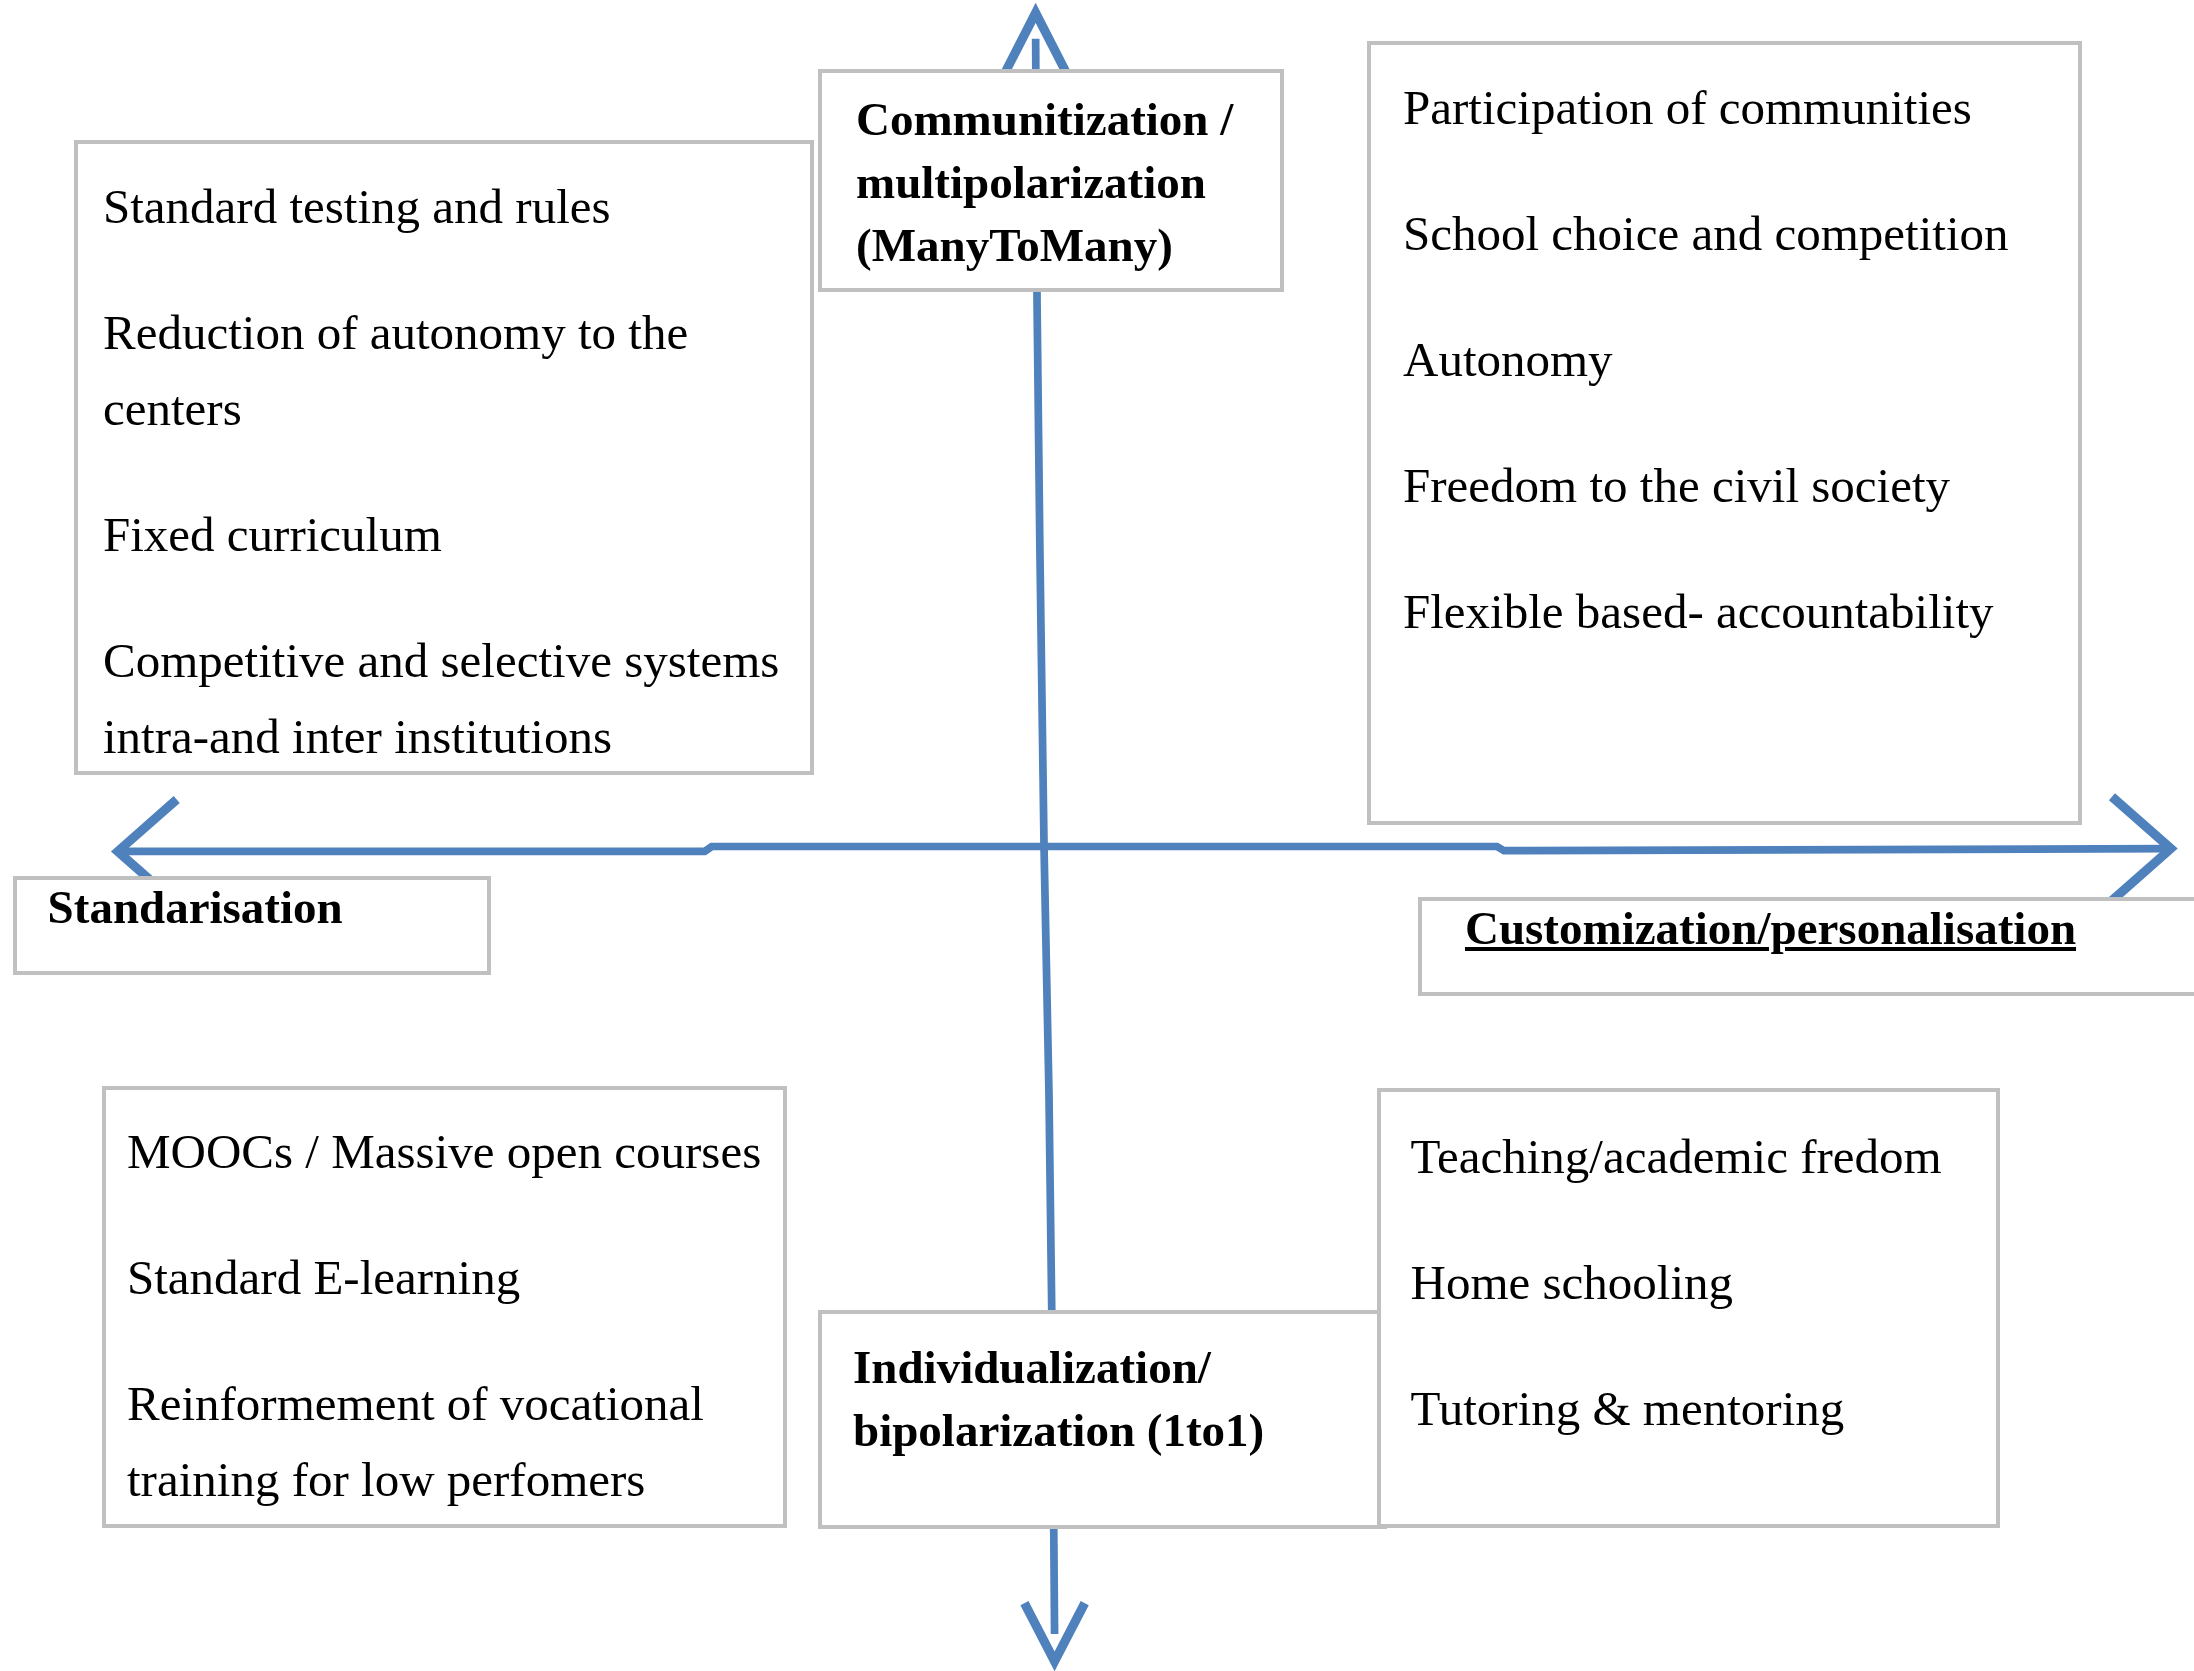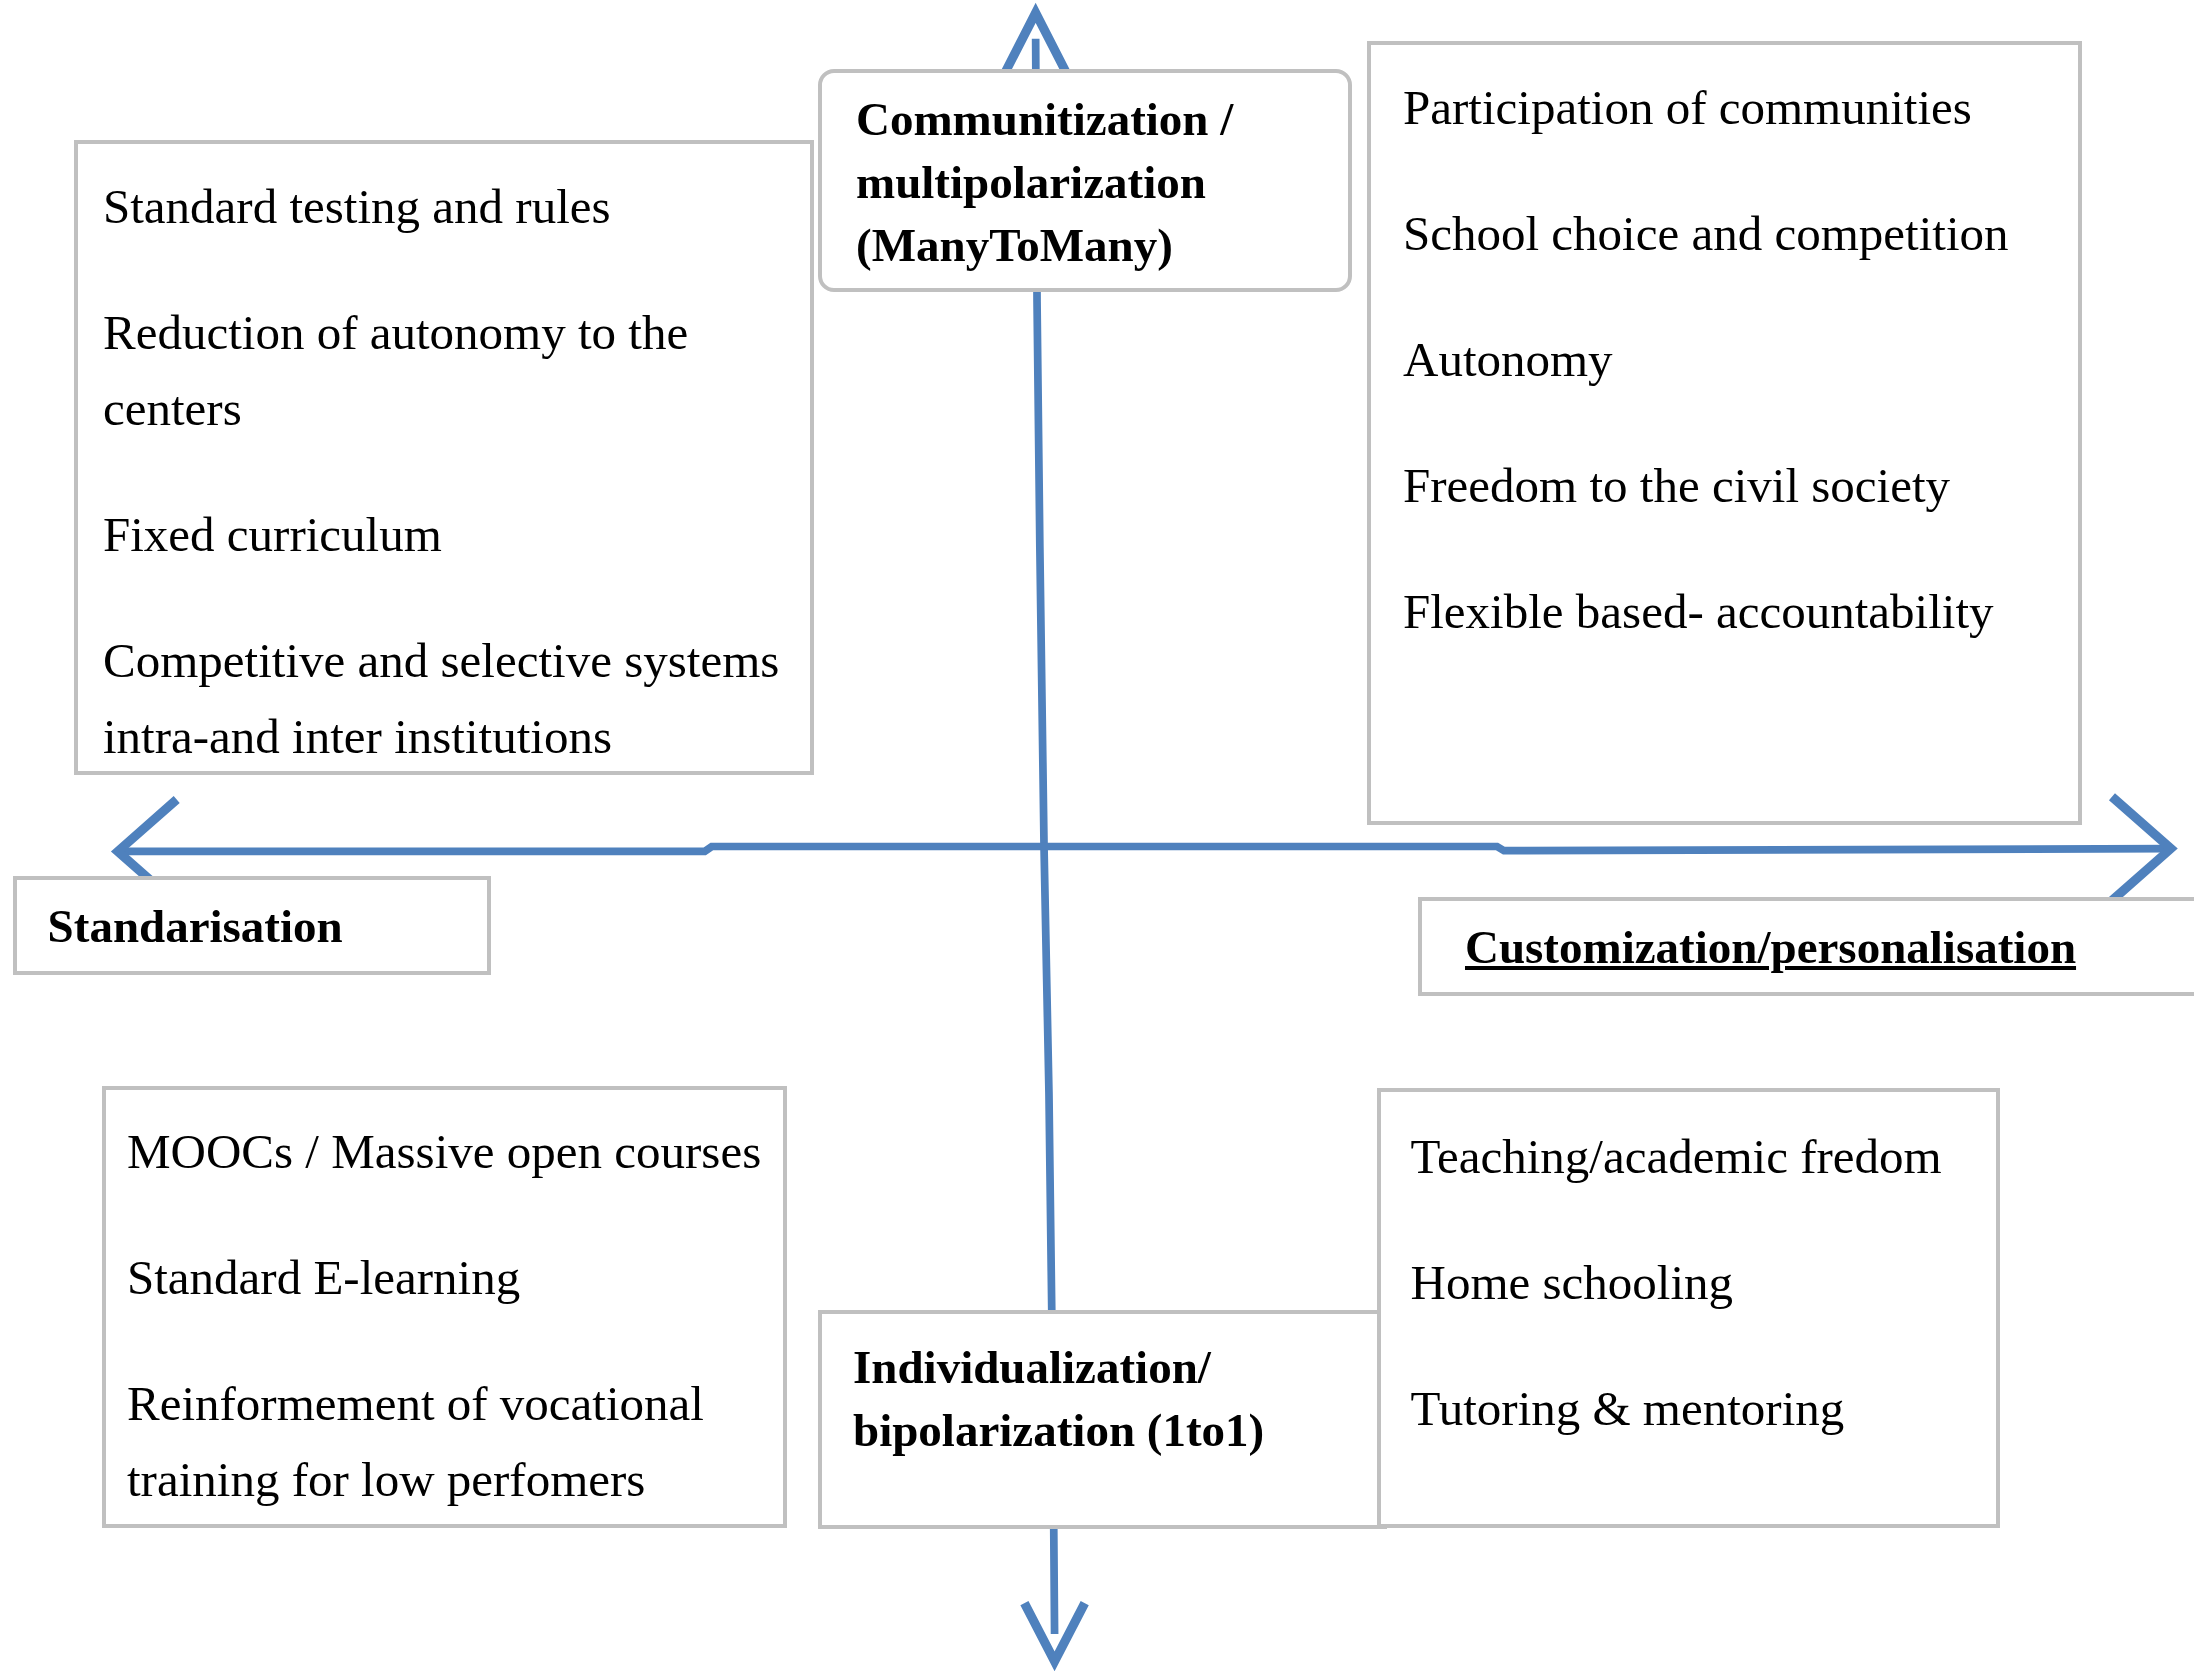--- a/index.html
+++ b/index.html
@@ -27,28 +27,28 @@
   }
   .body-box p:last-child { margin-bottom: 0; }
   .bold-box p {
     font-size: 47px;
     font-weight: bold;
     line-height: 63px;
     margin: 0;
     white-space: nowrap;
   }
   .label-box {
-    display: flex; align-items: center;
+    display: flex; 
   }
   .label-box span {
     font-size: 47px; font-weight: bold; white-space: nowrap;
   }
 
   #box-top-left      { left: 74px;  top: 140px;  width: 740px; height: 635px;  padding: 25px 25px 14px 25px; }
-  #box-top-center    { left: 818px; top: 69px;   width: 534px;  height: 223px;  padding: 15.4px 11.2px 14px 34px; border-radius: 16px; }
+  #box-top-center    { left: 818px; top: 69px;   width: 466px;  height: 223px;  padding: 15.4px 11.2px 14px 34px; }
   #box-top-right     { left: 1367px; top: 41px;   width: 715px; height: 784px; padding: 25px 28px 14px 32px; }
   #box-label-left    { left: 12.6px;   top: 876px; width: 478px;  height: 99px;  padding: 0 0 0 31px; }
   #box-label-right   { left: 1418px; top: 897px; width: 908px; height: 99px;  padding: 0 0 0 43px; text-decoration: underline; }
   #box-bottom-left   { left: 102px;  top: 1086px; width: 685px;  height: 442px;  padding: 24px 18px 14px 21px; }
   #box-bottom-center { left: 818px; top: 1310px; width: 569px;  height: 219px;  padding: 22.4px 9.8px 14px 31px; }
   #box-bottom-right  { left: 1377px; top: 1088px; width: 623px;  height: 440px;  padding: 27px 25px 14px 29.5px; }
 </style>
 </head>
 <body>
 

